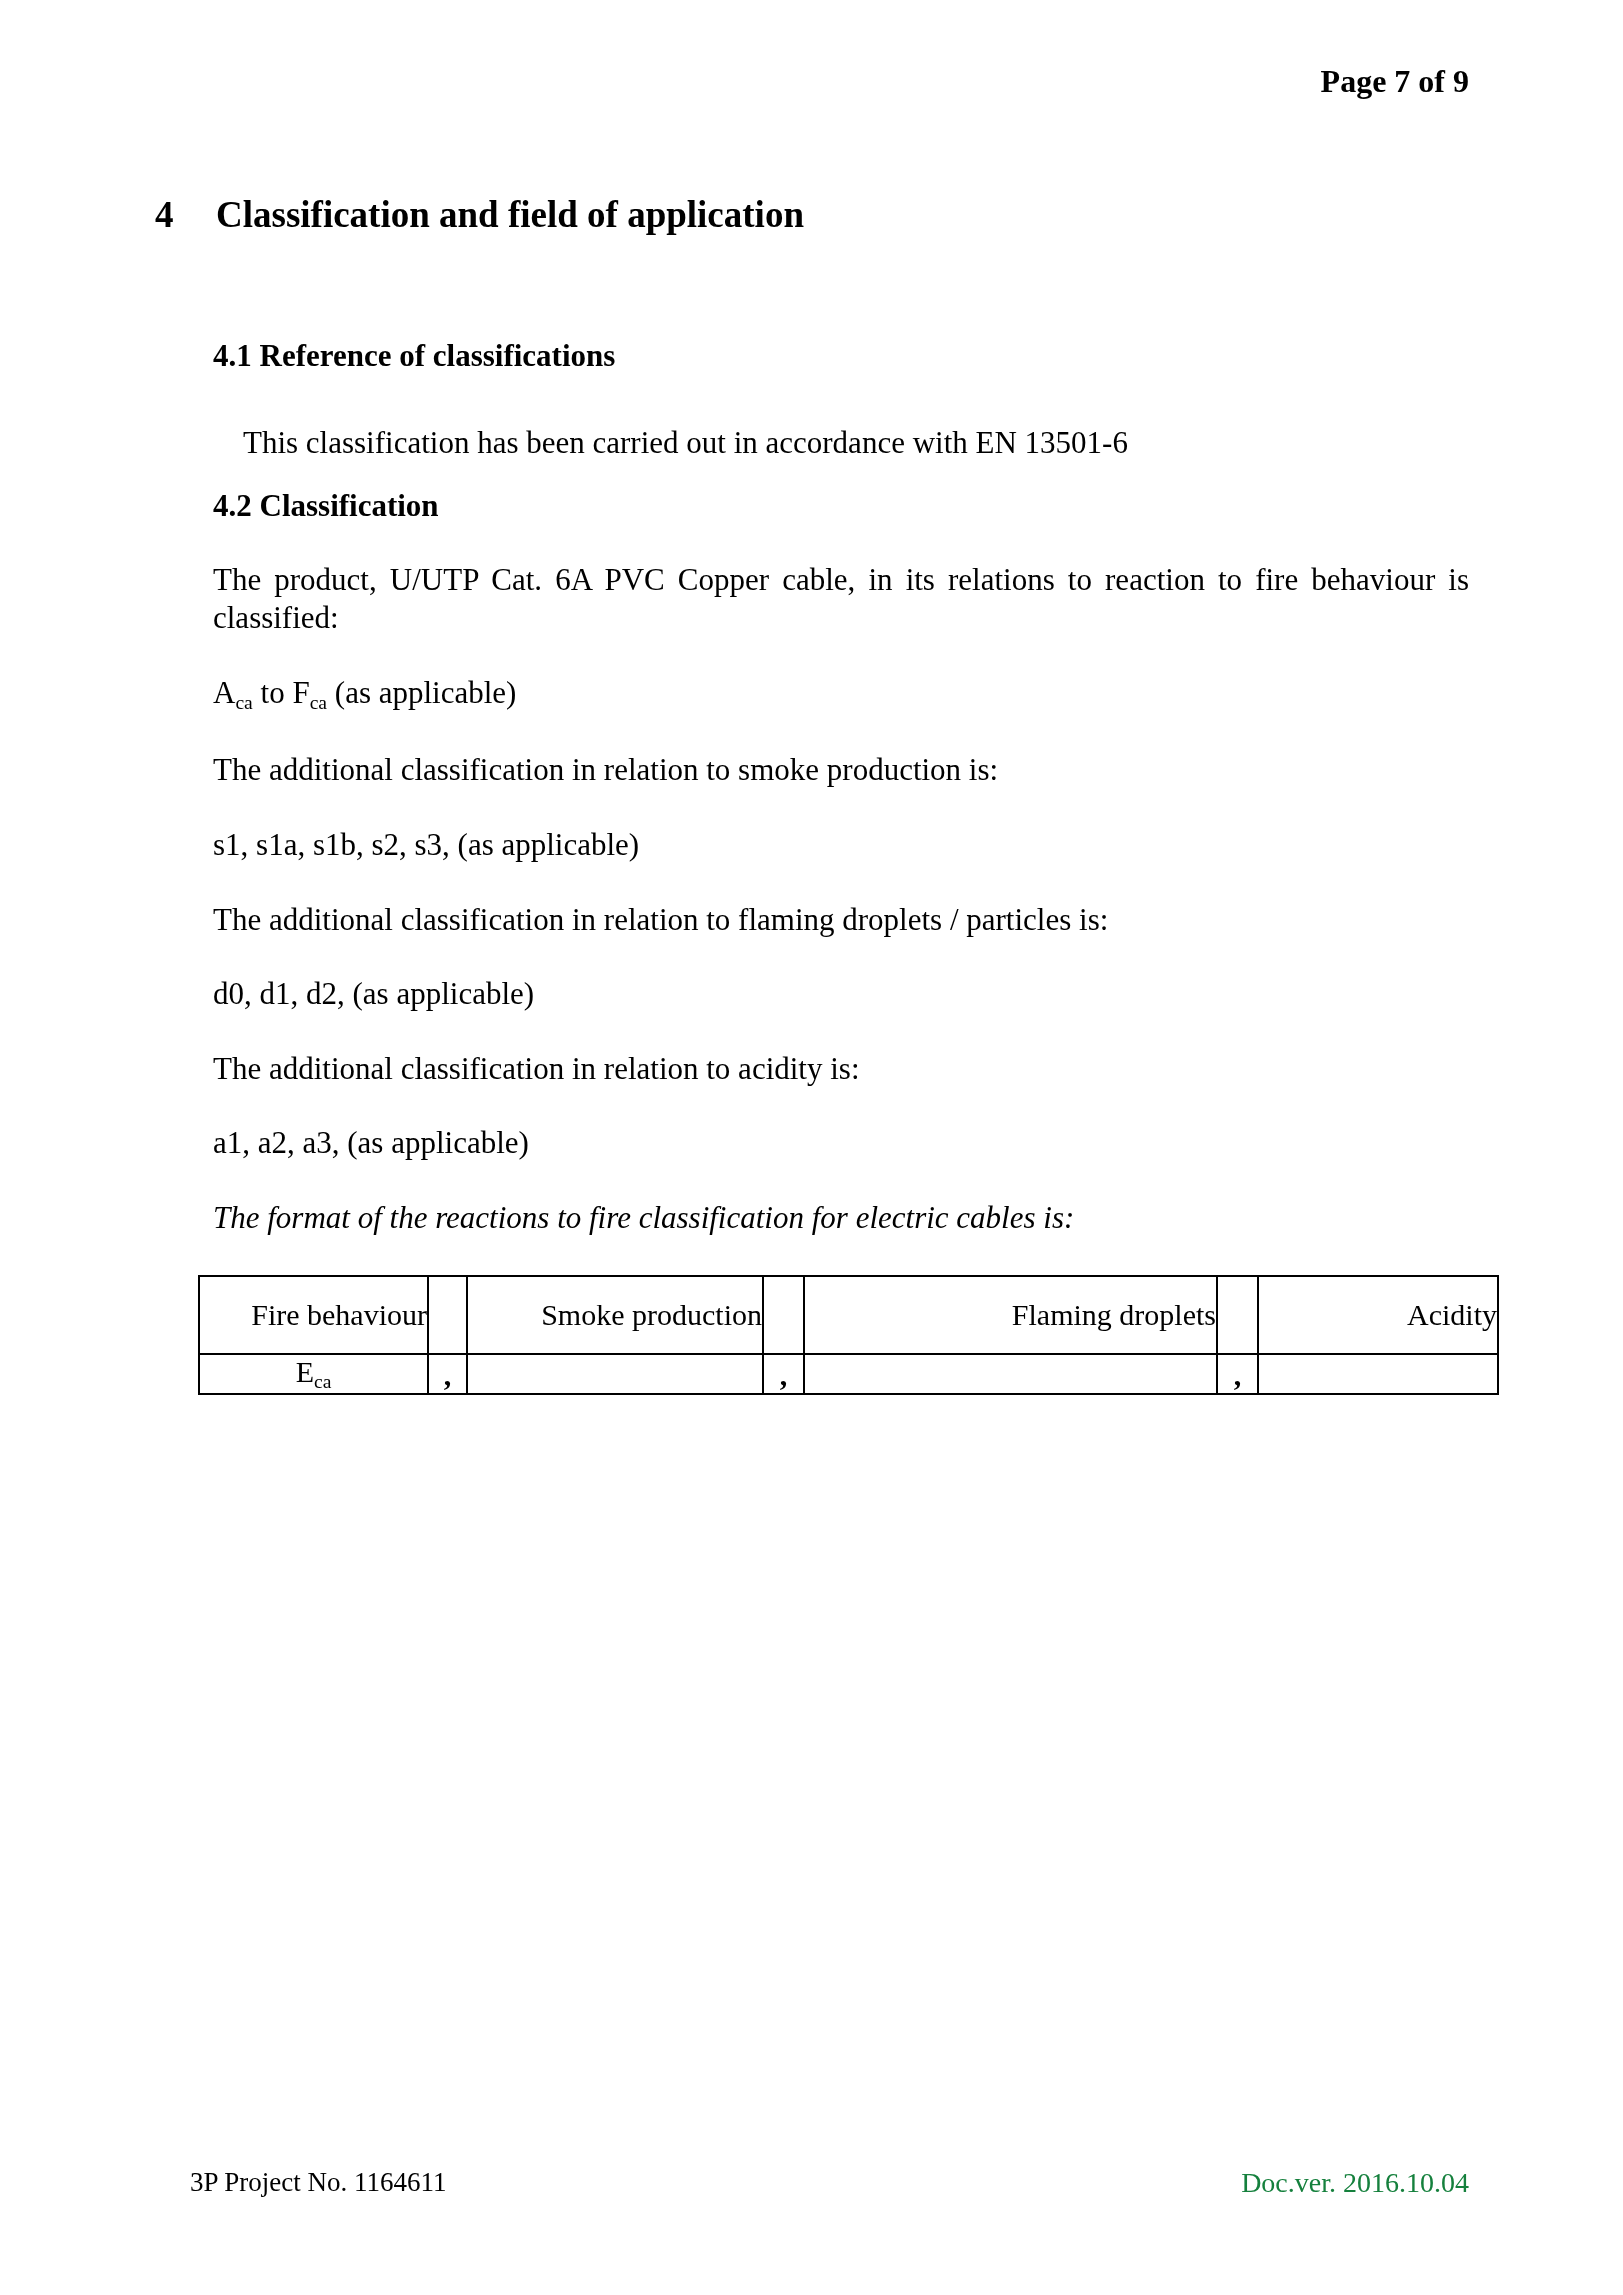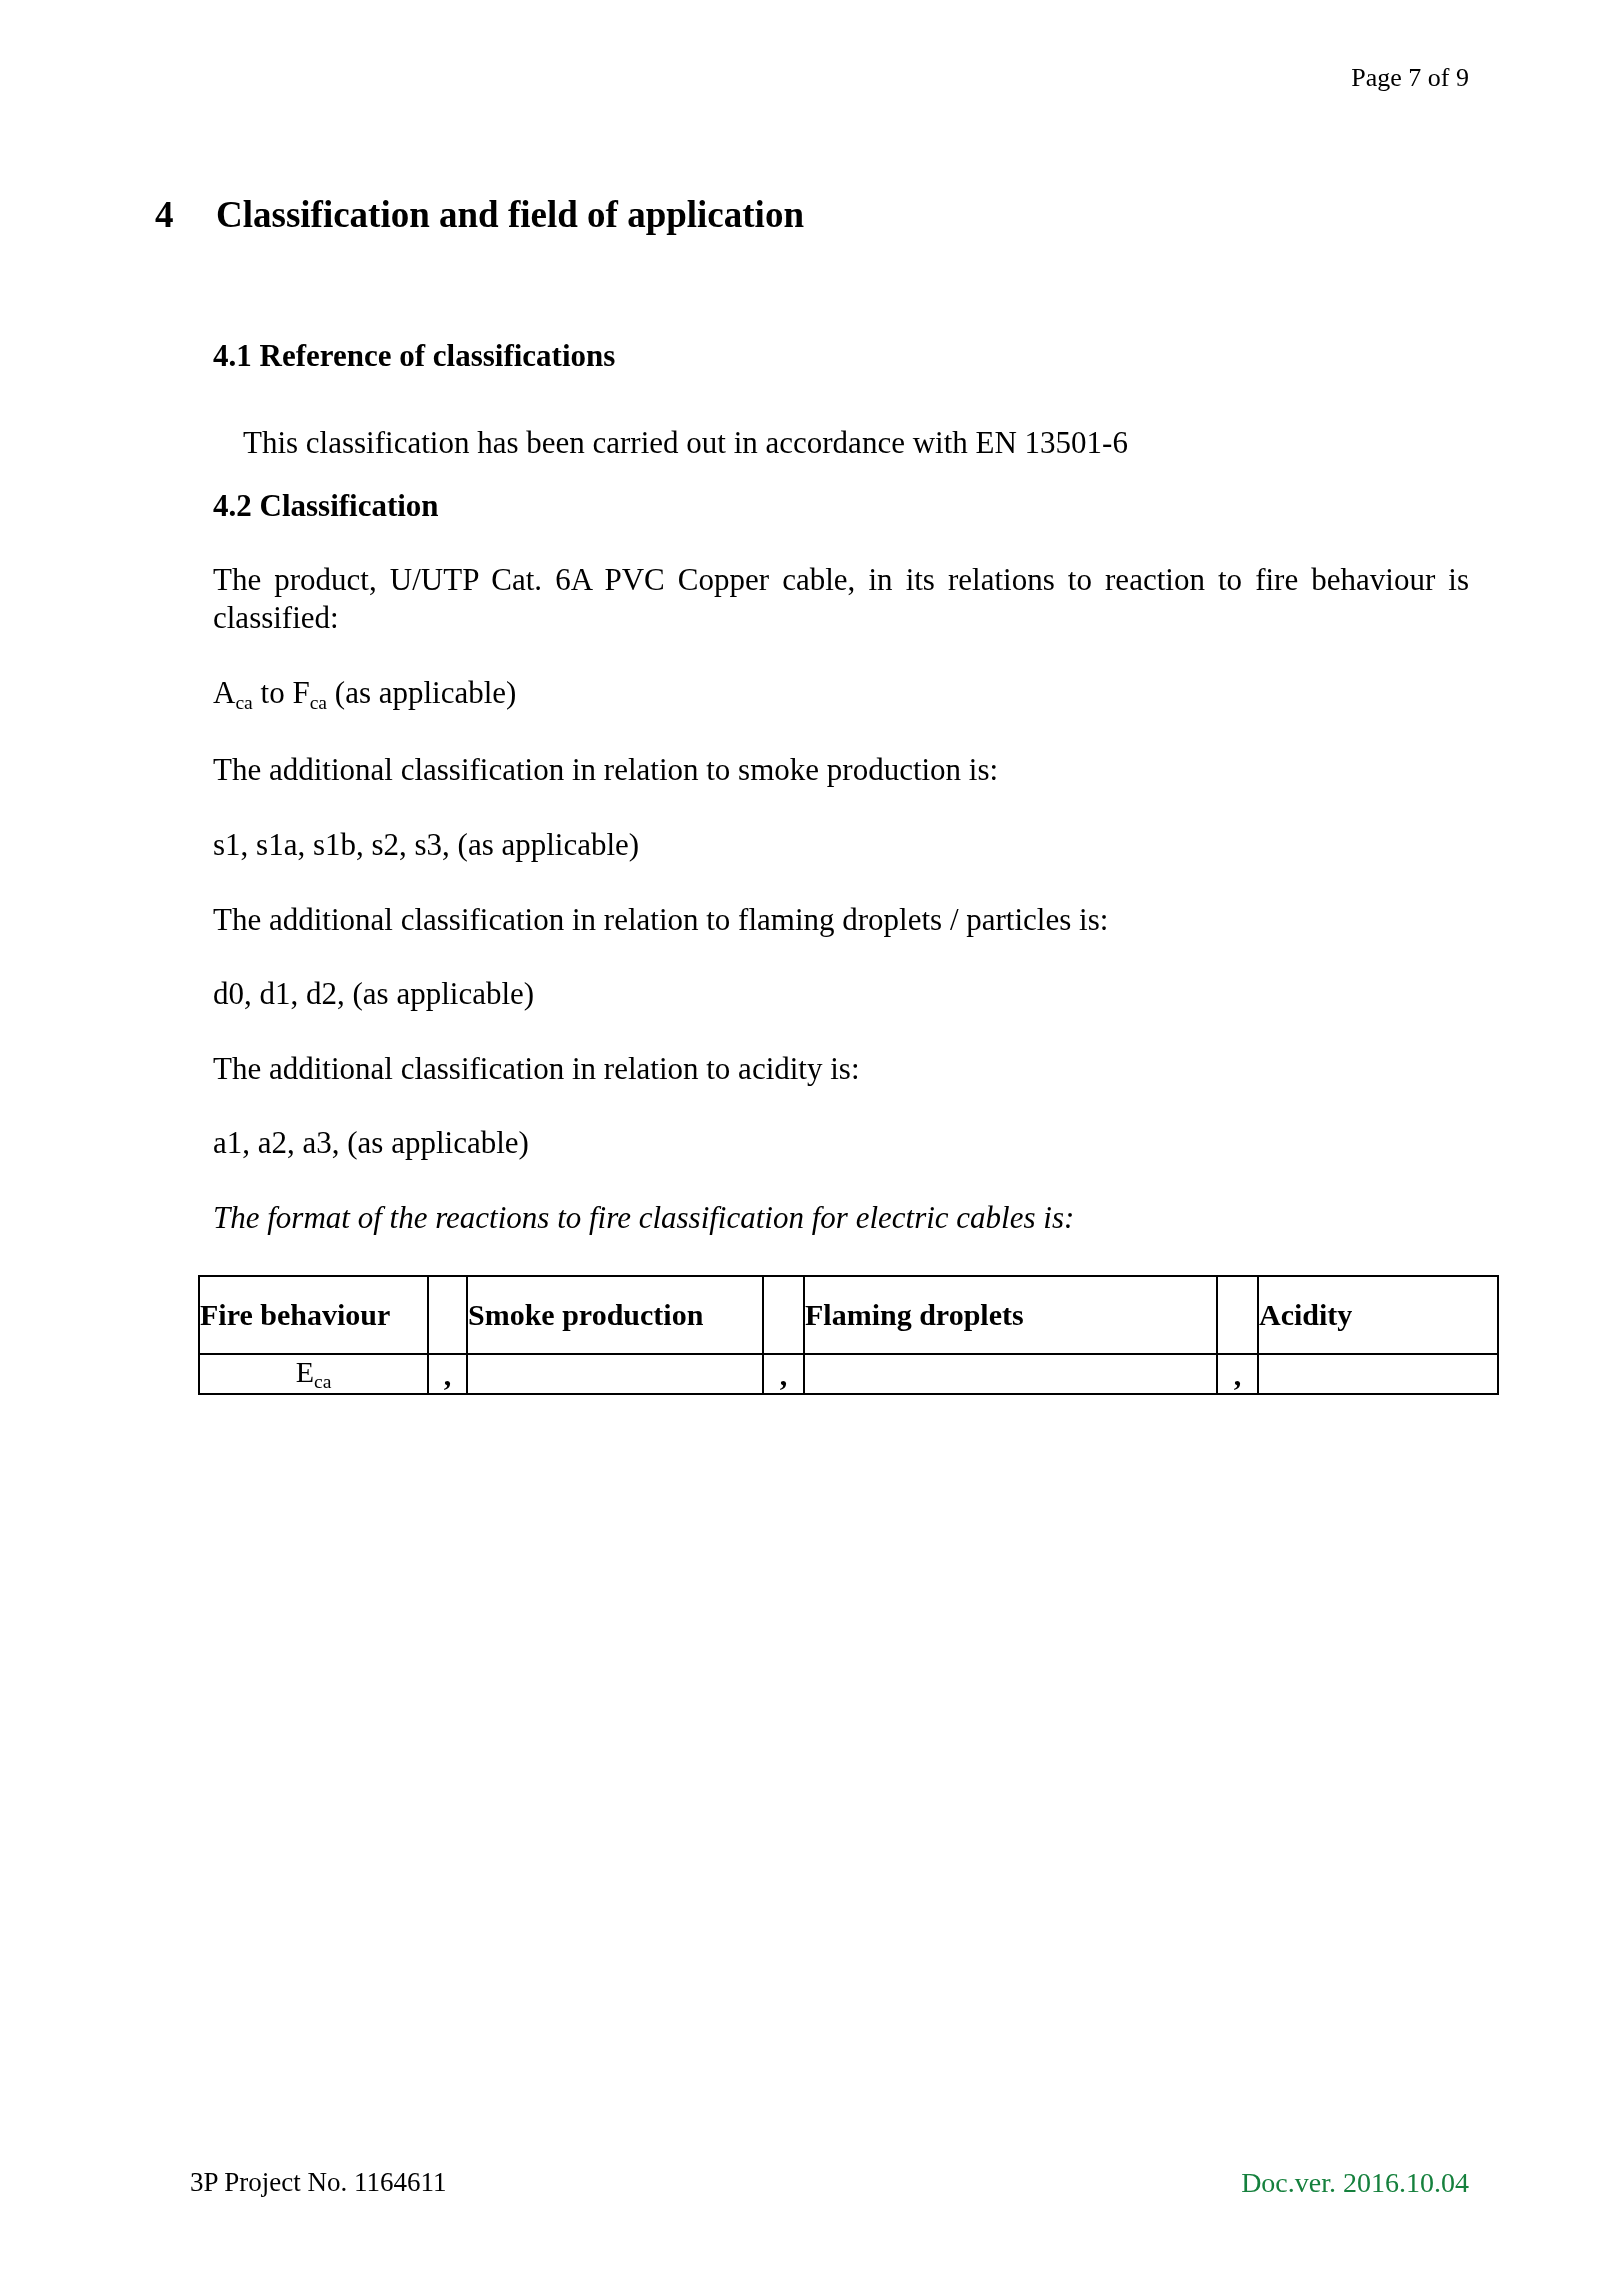--- a/index.html
+++ b/index.html
@@ -15,22 +15,23 @@
     font-family: "Liberation Serif", "DejaVu Serif", serif;
     color: #000000;
     overflow: hidden;
   }
   .abs { position: absolute; }
   .pre { white-space: pre-wrap; }
 
   .page-number {
     top: 62px;
     right: 154px;
-    font-size: 26px;
+    font-size: 32px;
     line-height: 1.2;
+    font-weight: bold;
   }
 
   .main-heading {
     top: 194px;
     left: 155px;
     font-size: 37px;
     font-weight: bold;
     line-height: 1.15;
   }
   .main-heading .h-num {
@@ -62,23 +63,23 @@
     font-size: 30px;
   }
   .class-table td {
     border: 2px solid #000000;
     padding: 0;
     overflow: hidden;
   }
   .class-table tr.head-row td {
     border-bottom: 2.6px solid #000000;
     height: 76px;
-    text-align: left;
+    text-align: right;
     vertical-align: middle;
-    font-weight: bold;
+    font-weight: normal;
     line-height: 1.25;
   }
   .class-table tr.data-row td {
     height: 37px;
     text-align: center;
     vertical-align: middle;
   }
   .class-table tr.data-row td.comma-cell {
     vertical-align: bottom;
     padding-bottom: 0.7px;

